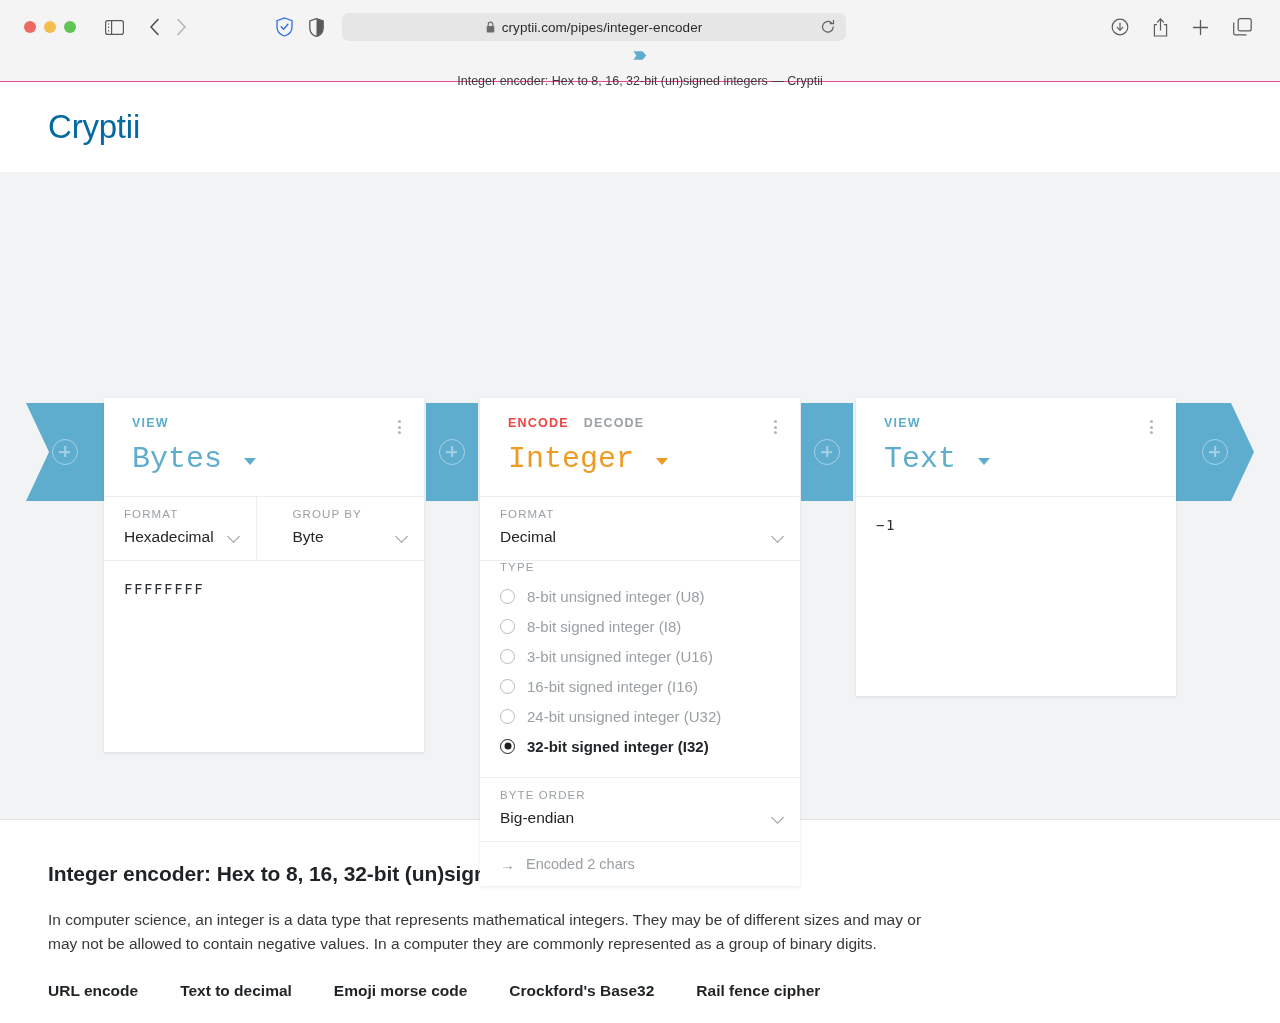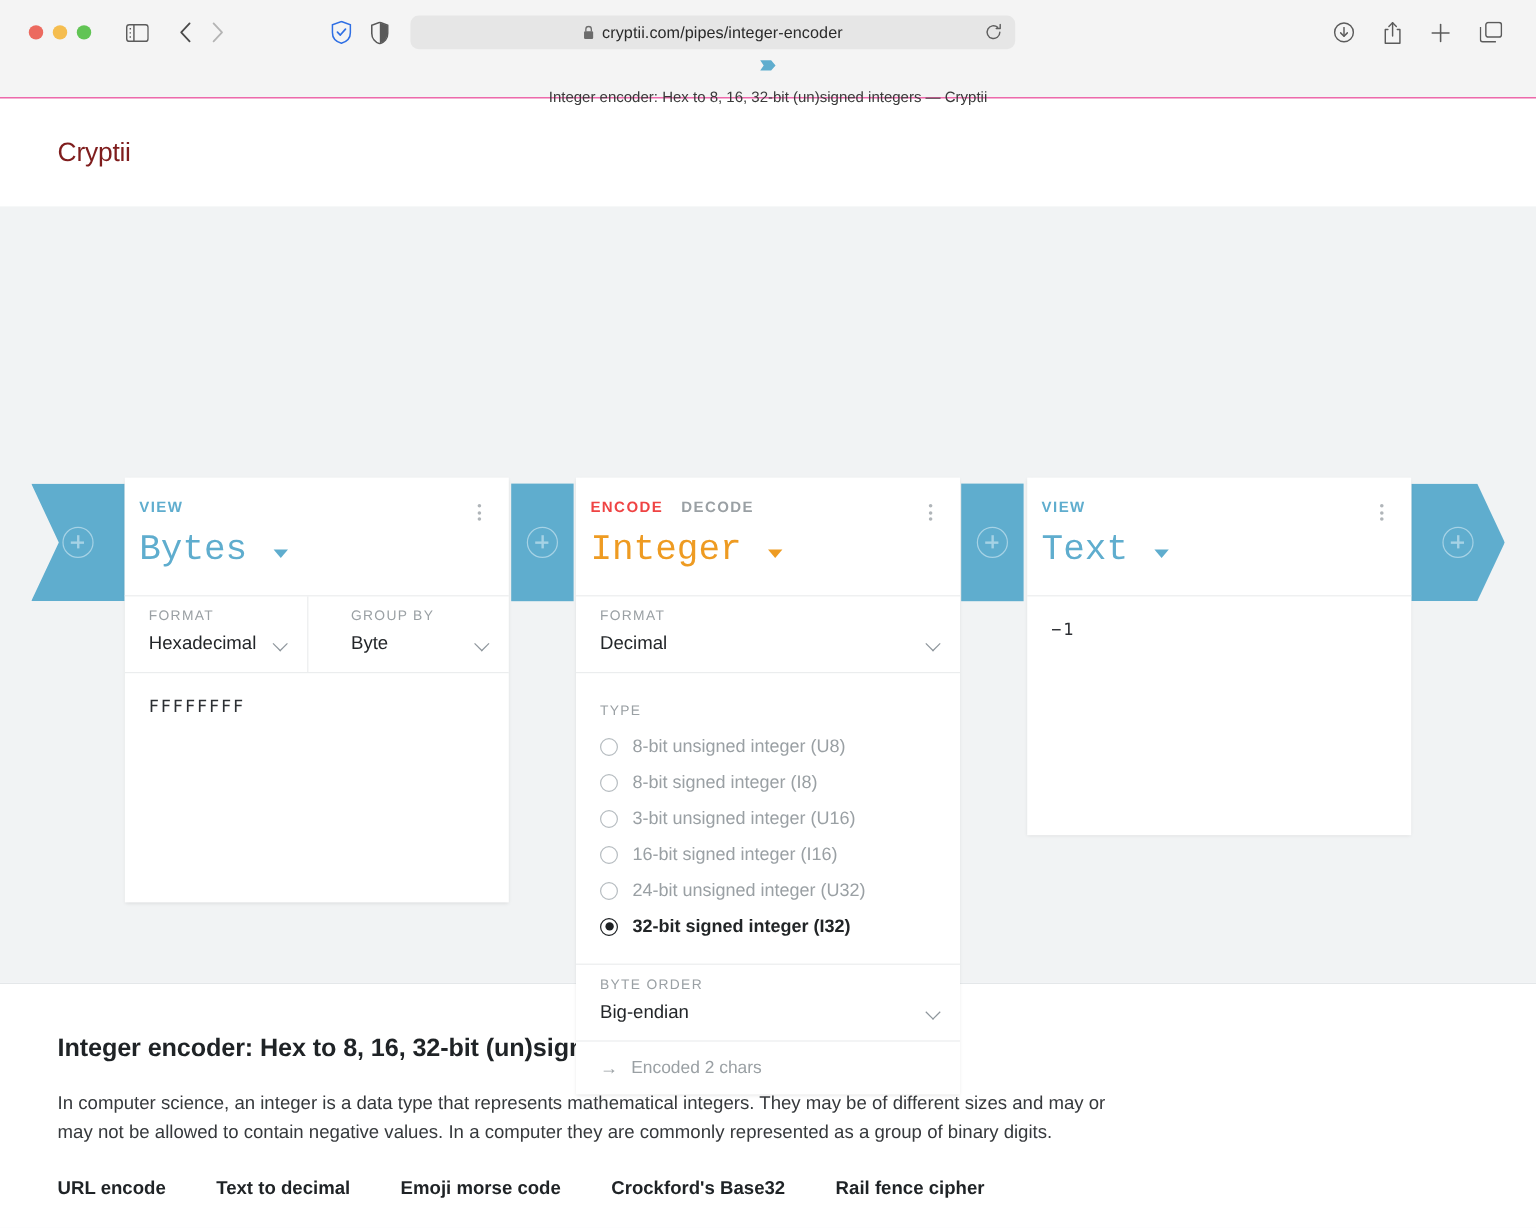--- a/index.html
+++ b/index.html
@@ -75,23 +75,23 @@
 
   
   .site-header {
     height: 90px;
     background: #ffffff;
     display: flex;
     align-items: center;
     padding-left: 48px;
   }
   .brand {
-    font-size: 22px;
+    font-size: 33px;
     font-weight: 400;
-    color: #7f1d1d;
+    color: #0369a1;
     letter-spacing: -0.2px;
   }
 
   
   .workspace {
     background: #f1f3f4;
     height: 647px;
     position: relative;
   }
 
@@ -139,21 +139,21 @@
     clip-path: polygon(0 0, 55px 0, 100% 50%, 55px 100%, 0 100%);
   }
 
   
   .card {
     position: absolute;
     background: #ffffff;
     box-shadow: 0 1px 3px rgba(0,0,0,0.10);
   }
   .card-head {
-    padding: 18px 20px 20px 12px;
+    padding: 18px 20px 20px 28px;
     position: relative;
     height: 98px;
   }
   .head-tabs { display: flex; align-items: center; gap: 15px; }
   .head-tab {
     font-size: 12.5px;
     letter-spacing: 1.2px;
     font-weight: 600;
   }
   .head-tab.blue { color: #5fadce; }
@@ -226,21 +226,21 @@
   .content-area {
     border-top: 1px solid #ebedee;
     padding: 20px 20px;
     font-family: "DejaVu Sans Mono", monospace;
     font-size: 14px;
     color: #2c2f33;
     letter-spacing: 1.6px;
   }
 
   
-  .type-block { border-top: 1px solid #ebedee; padding: 26px 20px 16px 20px; position: relative; }
+  .type-block { border-top: 1px solid #ebedee; padding: 0 20px 16px 20px; position: relative; }
   .radio-list { margin-top: 8px; }
   .radio-item {
     display: flex;
     align-items: center;
     gap: 12px;
     height: 30px;
     font-size: 15px;
     color: #9aa0a4;
   }
   .radio-item.selected { color: #222527; font-weight: 600; }

